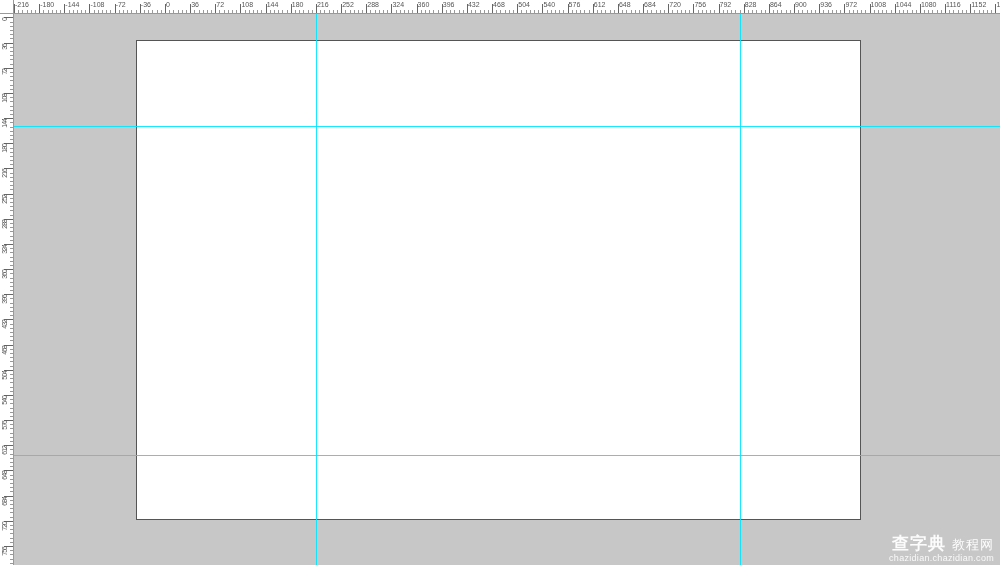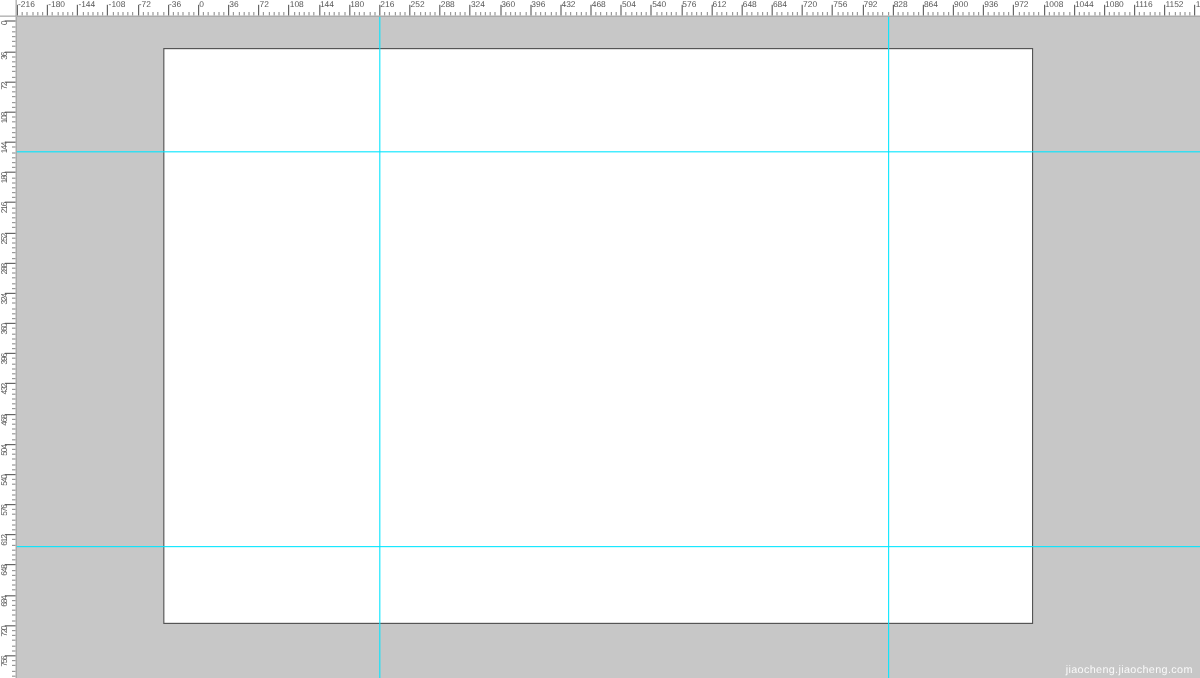--- a/index.html
+++ b/index.html
@@ -698,16 +698,19 @@
   <div class="canvas" id="canvas" style="left: 136px; top: 40px; width: 725px; height: 480px;"></div>
 
   <div id="guides">
       <div class="guide-v" style="left: 315.968px;"></div>
       <div class="guide-v" style="left: 740.261px;"></div>
       <div class="guide-h" style="top: 125.84px;"></div>
       <div class="guide-h" style="top: 455.069px;"></div>
     </div>
 
   <div class="watermark">
-    <div class="wm-url">jiaocheng.jiaocheng.com</div>
+    <div class="wm-main">
+      <span>查字典</span><span class="wm-sub">教程网</span>
+    </div>
+    <div class="wm-url">chazidian.chazidian.com</div>
   </div>
 
 </div>
 
 </body></html>

